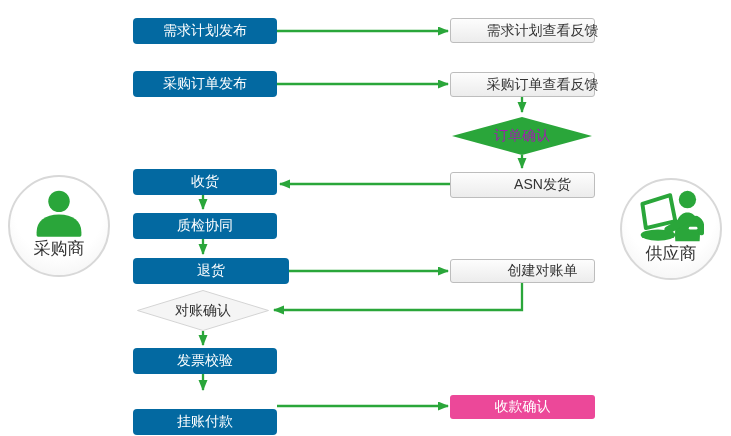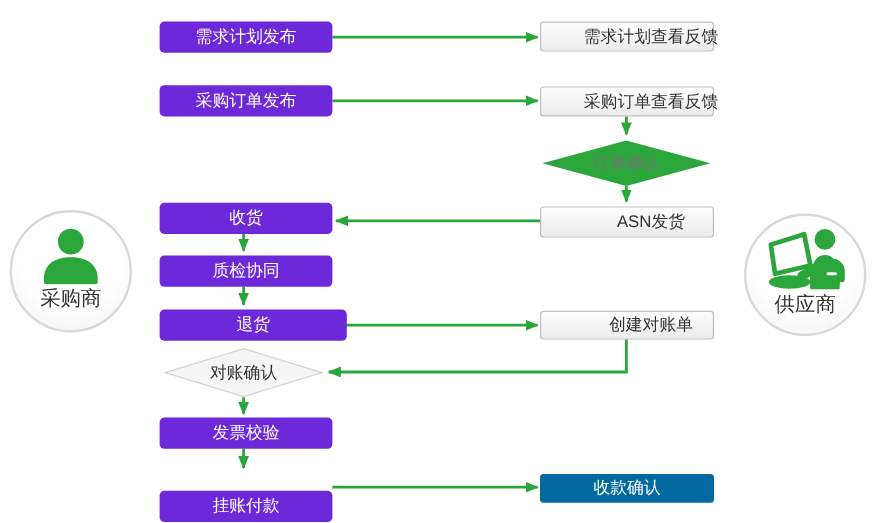--- a/index.html
+++ b/index.html
@@ -5,33 +5,33 @@
   html,body{margin:0;padding:0;background:#ffffff;}
   .canvas{
     position:relative;width:731px;height:436px;background:#ffffff;
     font-family:"Liberation Sans","DejaVu Sans",sans-serif;overflow:hidden;
   }
   .edges{position:absolute;left:0;top:0;pointer-events:none;}
   .node{
     position:absolute;display:flex;align-items:center;justify-content:center;
     font-size:14px;box-sizing:border-box;white-space:nowrap;
   }
-  .node.green{background:#6d28d9;color:#ffffff;border-radius:4px;}
+  .node.green{background:#0369a1;color:#ffffff;border-radius:4px;}
   .node.light{
     background:linear-gradient(180deg,#fdfdfd 0%,#ececec 100%);
     border:1px solid #bdbdbd;border-radius:3px;color:#333333;padding-left:40px;
   }
-  .node.red{background:#0369a1;color:#ffffff;border-radius:3px;}
+  .node.red{background:#ec4899;color:#ffffff;border-radius:3px;}
   .diamond{position:absolute;}
   .diamond svg{position:absolute;left:0;top:0;}
   .diamond .lbl{
     position:absolute;left:0;top:0;right:0;bottom:0;
     display:flex;align-items:center;justify-content:center;font-size:14px;
   }
-  .diamond.green-d .lbl{color:#737373;}
+  .diamond.green-d .lbl{color:#a21caf;}
   .diamond.gray-d .lbl{color:#333333;}
   .actor{
     position:absolute;width:102px;height:102px;border-radius:50%;
     border:2px solid #d8d8d8;
     background:radial-gradient(circle at 50% 35%, #ffffff 55%, #f0f0f0 100%);
     display:flex;flex-direction:column;align-items:center;box-sizing:border-box;text-align:center;
   }
   .actor-label{font-size:17px;color:#333333;line-height:1;margin-top:3px;}
   .actor .icon{flex:0 0 auto;}
 </style>

